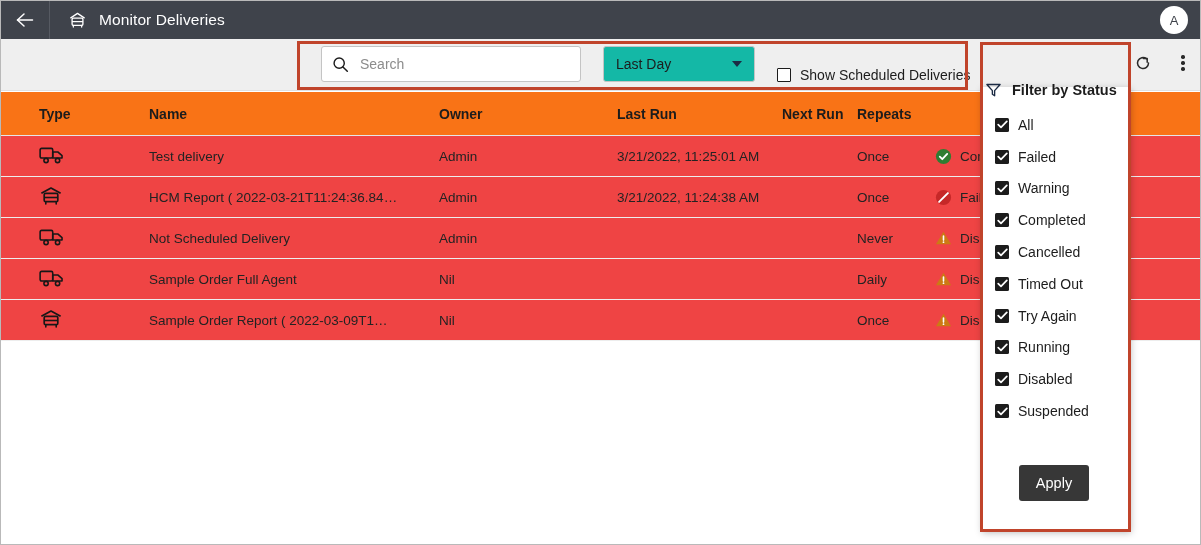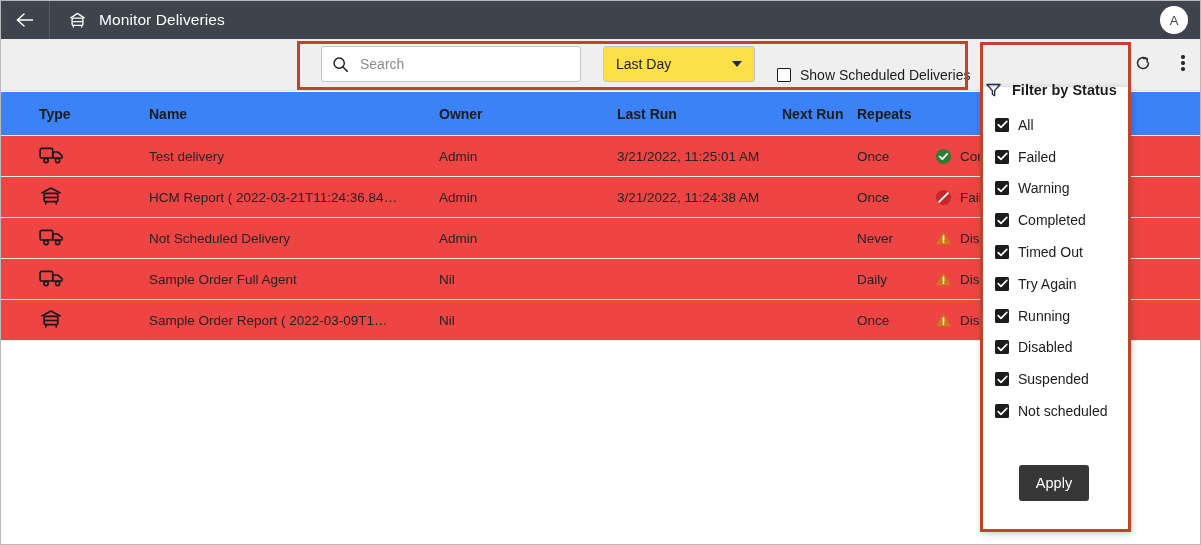--- a/index.html
+++ b/index.html
@@ -90,21 +90,21 @@
     color: #2b2b2b;
     background: transparent;
     width: 100%;
   }
   .search-box .sinput::placeholder { color: #8c8c8c; }
 
   .daterange {
     position: absolute;
     left: 602px; top: 45px;
     width: 152px; height: 36px;
-    background: #fde047;
+    background: #14b8a6;
     border: 1px solid #c4c4c4;
     border-radius: 3px;
     display: flex; align-items: center; justify-content: space-between;
     padding: 0 12px;
     cursor: pointer;
   }
   .daterange .dtext { font-size: 14px; color: #1c1c1c; }
   .caret {
     width: 0; height: 0;
     border-left: 5.5px solid transparent;
@@ -149,21 +149,21 @@
     position: absolute;
     left: 0; top: 91px;
     width: 1201px; height: 454px;
     background: #ffffff;
     overflow: hidden;
   }
   .thead {
     display: flex;
     align-items: center;
     height: 44px;
-    background: #3b82f6;
+    background: #f97316;
     border-bottom: 1px solid #e6e6e6;
     padding-left: 38px;
   }
   .thead .th {
     font-size: 14px;
     font-weight: bold;
     color: #1c1c1c;
   }
   .trow {
     display: flex;
@@ -508,20 +508,28 @@
             </svg>
           </span>
           <span class="flabel">Completed</span>
         </div>
         <div class="filt-item">
           <span class="cb-checked">
             <svg width="11" height="9" viewBox="0 0 11 9" aria-hidden="true">
               <path d="M1.2 4.6 L4 7.4 L9.8 1.4" fill="none" stroke="#ffffff" stroke-width="1.7" stroke-linecap="round" stroke-linejoin="round"></path>
             </svg>
           </span>
+          <span class="flabel">Cancelled</span>
+        </div>
+        <div class="filt-item">
+          <span class="cb-checked">
+            <svg width="11" height="9" viewBox="0 0 11 9" aria-hidden="true">
+              <path d="M1.2 4.6 L4 7.4 L9.8 1.4" fill="none" stroke="#ffffff" stroke-width="1.7" stroke-linecap="round" stroke-linejoin="round"></path>
+            </svg>
+          </span>
           <span class="flabel">Timed Out</span>
         </div>
         <div class="filt-item">
           <span class="cb-checked">
             <svg width="11" height="9" viewBox="0 0 11 9" aria-hidden="true">
               <path d="M1.2 4.6 L4 7.4 L9.8 1.4" fill="none" stroke="#ffffff" stroke-width="1.7" stroke-linecap="round" stroke-linejoin="round"></path>
             </svg>
           </span>
           <span class="flabel">Try Again</span>
         </div>
@@ -541,28 +549,20 @@
           </span>
           <span class="flabel">Disabled</span>
         </div>
         <div class="filt-item">
           <span class="cb-checked">
             <svg width="11" height="9" viewBox="0 0 11 9" aria-hidden="true">
               <path d="M1.2 4.6 L4 7.4 L9.8 1.4" fill="none" stroke="#ffffff" stroke-width="1.7" stroke-linecap="round" stroke-linejoin="round"></path>
             </svg>
           </span>
           <span class="flabel">Suspended</span>
-        </div>
-        <div class="filt-item">
-          <span class="cb-checked">
-            <svg width="11" height="9" viewBox="0 0 11 9" aria-hidden="true">
-              <path d="M1.2 4.6 L4 7.4 L9.8 1.4" fill="none" stroke="#ffffff" stroke-width="1.7" stroke-linecap="round" stroke-linejoin="round"></path>
-            </svg>
-          </span>
-          <span class="flabel">Not scheduled</span>
         </div>
       </div>
     <button class="apply-btn">Apply</button>
   </div>
 
   <div class="anno anno-1"></div>
   <div class="anno anno-2"></div>
 
 </div>
 

